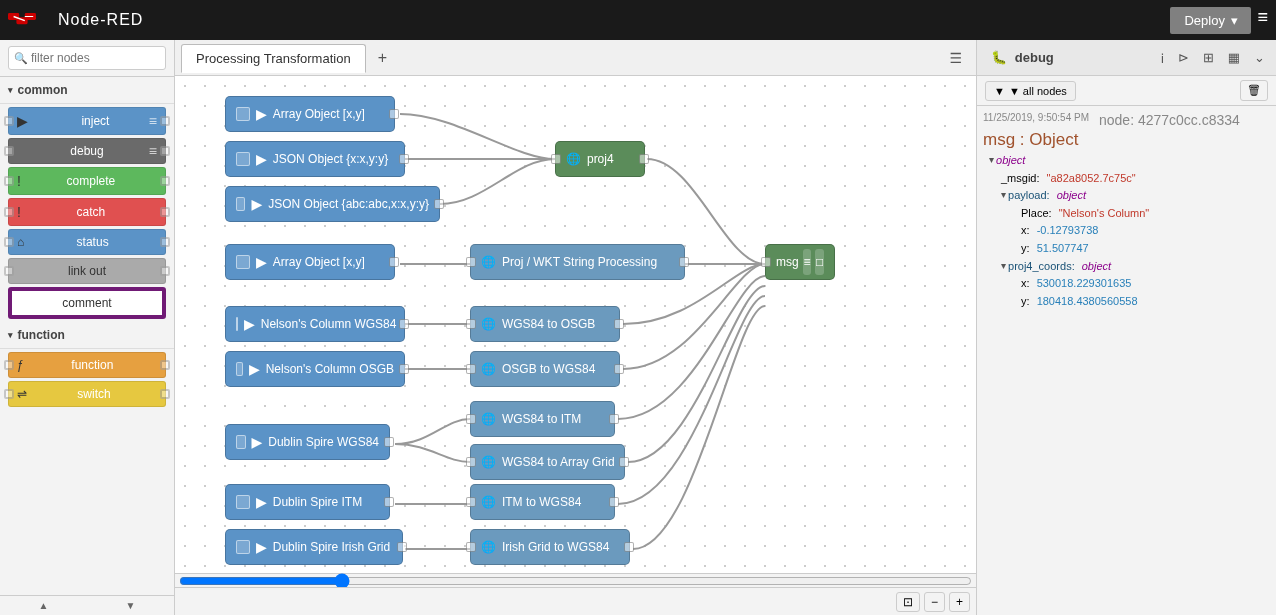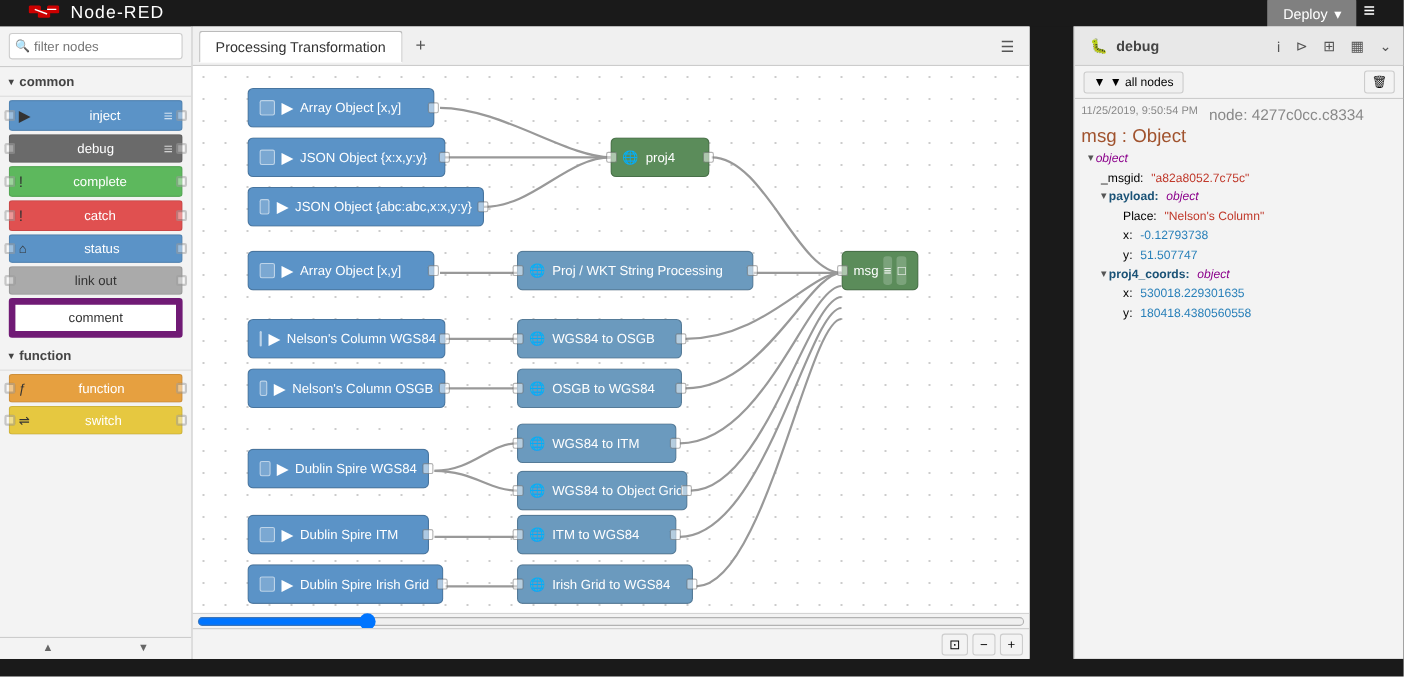--- a/index.html
+++ b/index.html
@@ -1,25 +1,25 @@
 <!DOCTYPE html>
 <html><head>
   <meta charset="utf-8">
   <style>
     * { box-sizing: border-box; margin: 0; padding: 0; }
     body { font-family: 'Segoe UI', Arial, sans-serif; font-size: 12px; background: #1a1a1a; color: #333; overflow: hidden; }
 
     
     #topbar {
-      height: 24px;
+      height: 40px;
       background: #1a1a1a;
       display: flex;
       align-items: center;
-      padding: 0 26px;
-      gap: 10px;
+      padding: 0 8px;
+      gap: 22px;
     }
     #logo {
       display: flex;
       align-items: center;
       gap: 6px;
     }
     #logo-icon {
       width: 28px;
       height: 20px;
     }
@@ -333,21 +333,20 @@
     }
 
     
     #debug-panel {
       width: 300px;
       background: #f3f3f3;
       border-left: 1px solid #ccc;
       display: flex;
       flex-direction: column;
       overflow: hidden;
-      margin-left: 40px;
     }
     #debug-tabs {
       display: flex;
       align-items: center;
       background: #e8e8e8;
       border-bottom: 1px solid #ccc;
       height: 36px;
       gap: 2px;
       padding: 0 6px;
     }
@@ -430,21 +429,21 @@
     }
     .tree-toggle {
       cursor: pointer;
       color: #555;
       font-size: 10px;
     }
     .tree-key { color: #000; }
     .tree-string { color: #c0392b; }
     .tree-number { color: #2980b9; }
     .tree-object-type { color: #8b008b; font-style: italic; }
-    .tree-key-blue { color: #1a5276; font-weight: bold; }
+    .tree-key-blue { color: #1a5276; font-weight: normal; }
 
     svg.flow-connections {
       position: absolute;
       top: 0; left: 0;
       width: 100%; height: 100%;
       pointer-events: none;
     }
     svg.flow-connections path {
       fill: none;
       stroke: #999;
@@ -524,21 +523,21 @@
         <span class="node-port-right"></span>
       </div>
 
 
       <div class="node-item" style="background:#aaa;">
         <span class="node-port-left"></span>
         <span class="node-label" style="color:#333;">link out</span>
         <span class="node-port-right"></span>
       </div>
 
-      <div class="node-item" style="background:#fff; border:6px solid #701a75;">
+      <div class="node-item" style="background:#fff; border:4px solid #701a75;">
         <span class="node-label" style="color:#333;">comment</span>
       </div>
 
       <div class="section-header">
         <span class="chevron">▾</span>
         <span>function</span>
       </div>
 
       <div class="node-item" style="background:#e6a040;">
         <span class="node-port-left"></span>
@@ -695,21 +694,21 @@
         <div class="flow-node globe-node" style="left:295px; top:325px; width:145px;">
           <span class="port-in"></span>
           <span style="margin-right:6px;">🌐</span>
           <span>WGS84 to ITM</span>
           <span class="port-out"></span>
         </div>
 
         <div class="flow-node globe-node" style="left:295px; top:368px; width:155px;">
           <span class="port-in"></span>
           <span style="margin-right:6px;">🌐</span>
-          <span>WGS84 to Object Grid</span>
+          <span>WGS84 to Array Grid</span>
           <span class="port-out"></span>
         </div>
 
         <div class="flow-node inject-node" style="left:50px; top:408px; width:165px;">
           <span class="node-checkbox"></span>
           <span class="inject-icon">▶</span>
           <span>Dublin Spire ITM</span>
           <span class="port-out"></span>
         </div>
 

